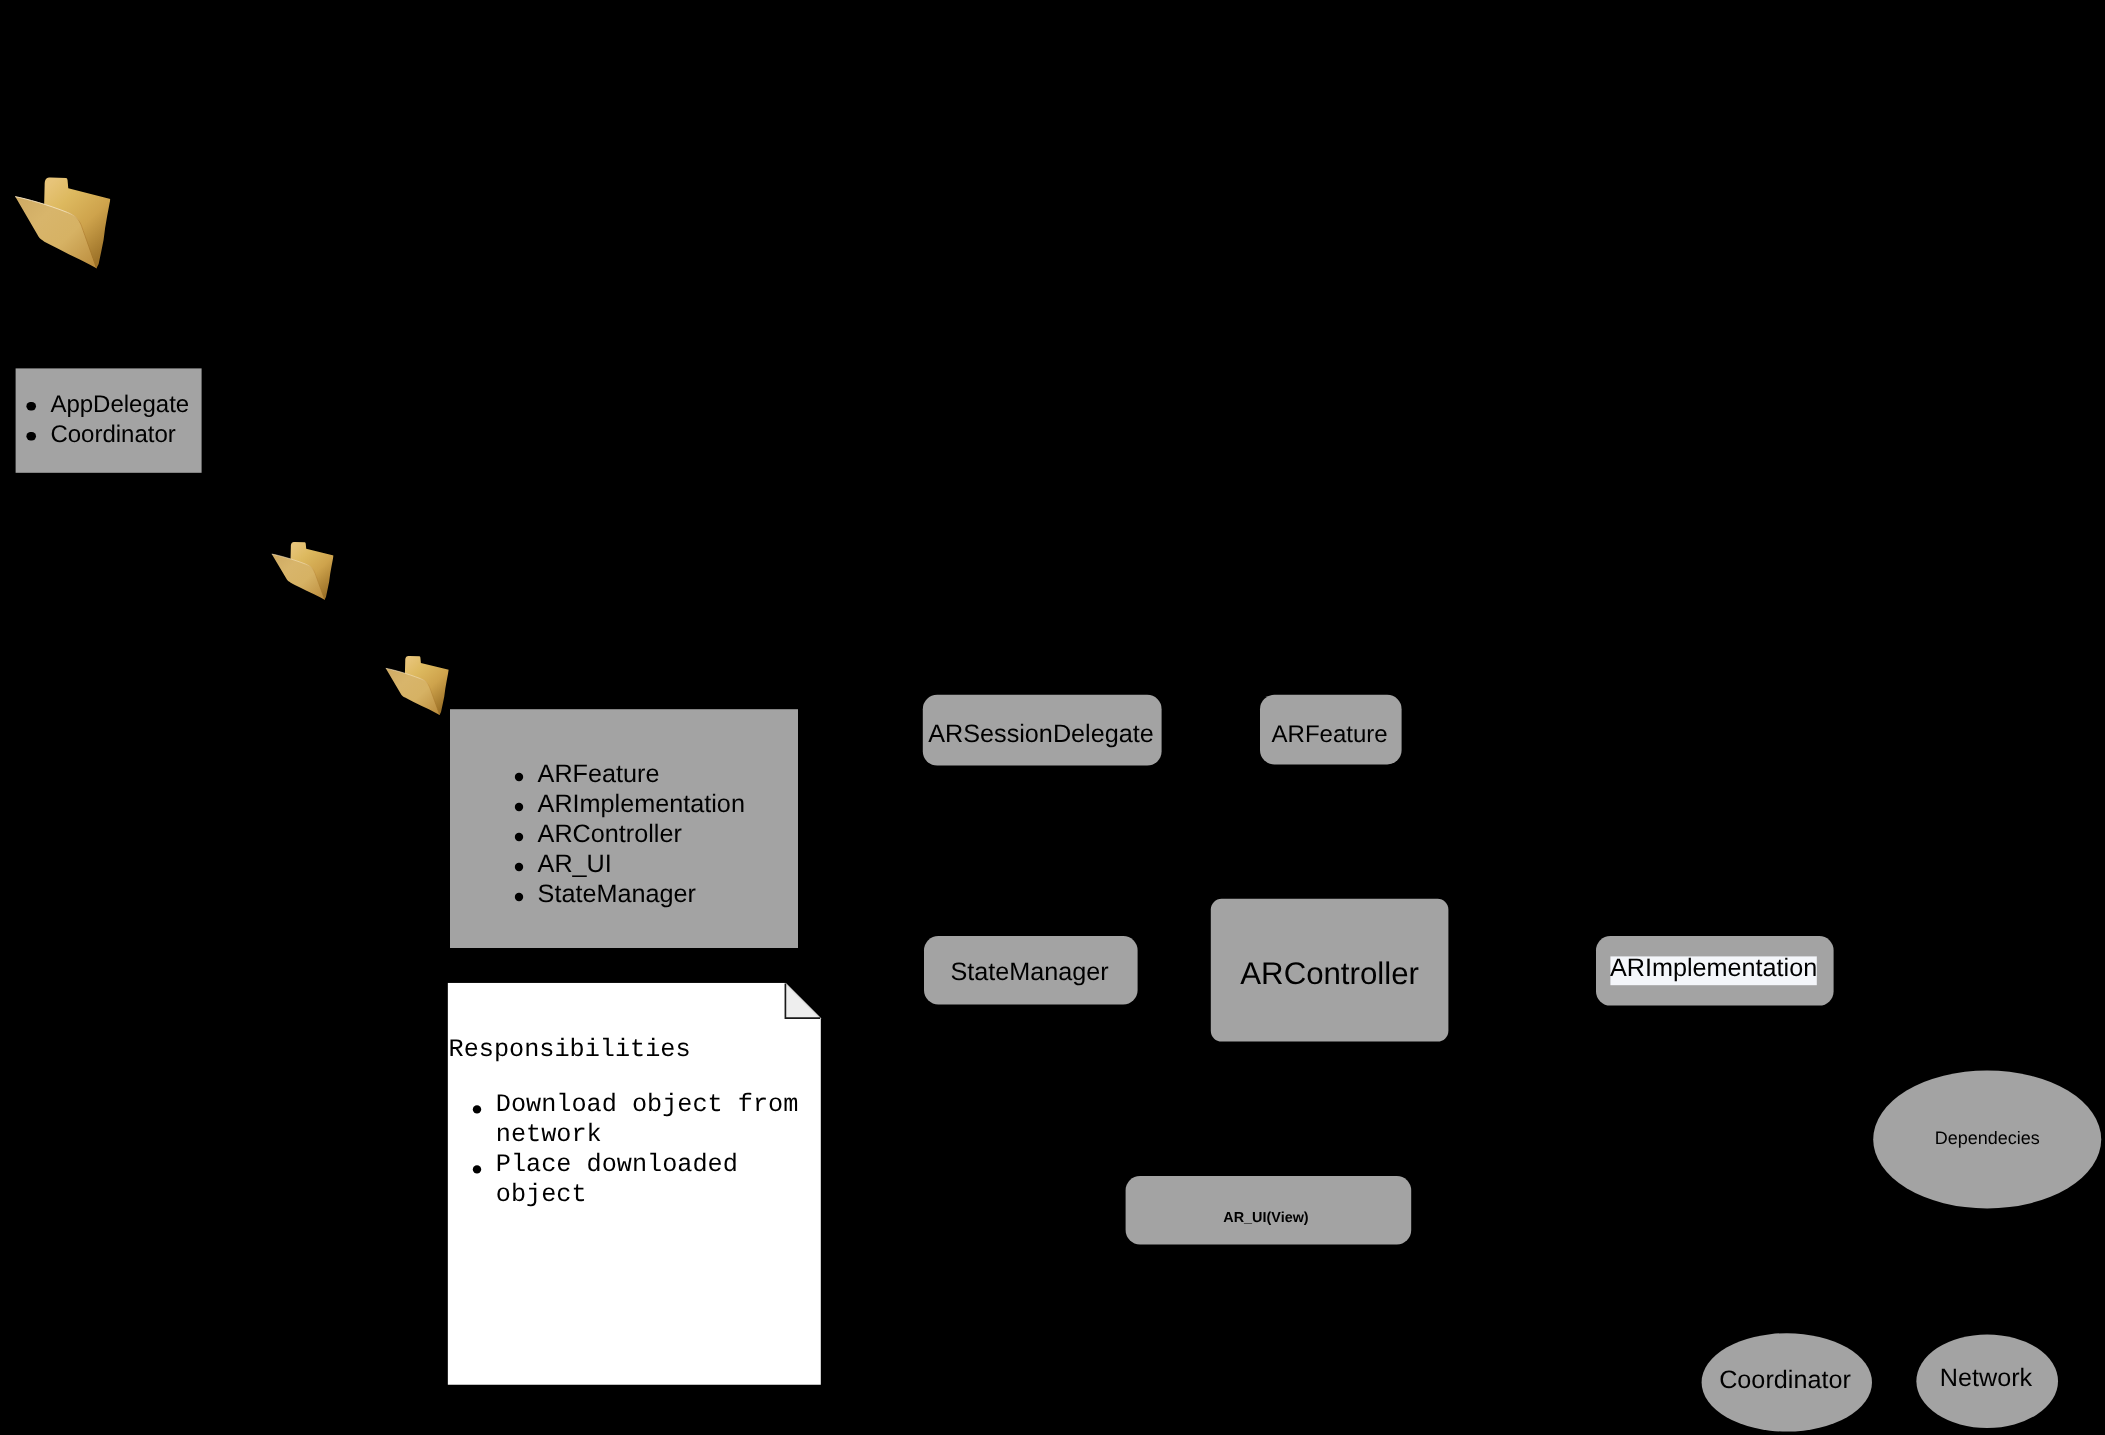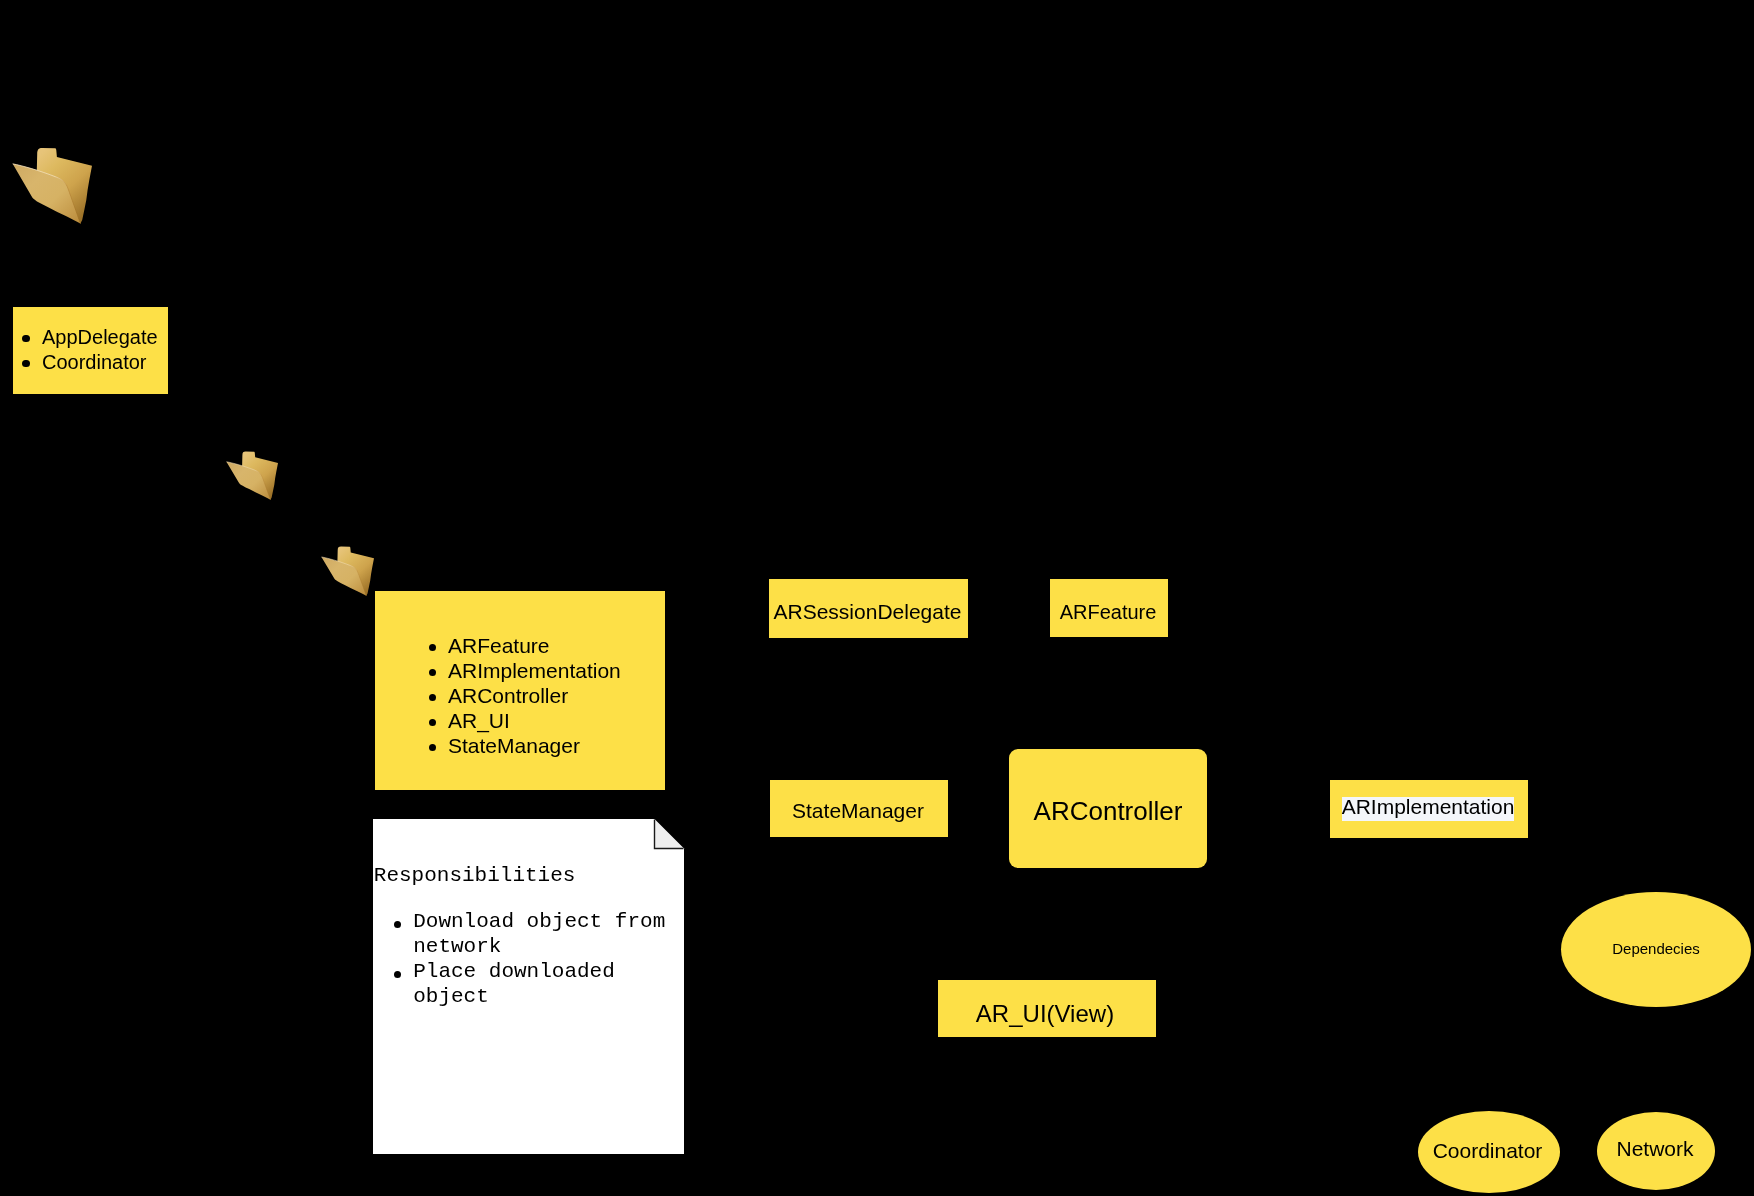--- a/index.html
+++ b/index.html
@@ -1,21 +1,21 @@
 <!DOCTYPE html>
 <html><head>
 <meta charset="utf-8">
 <title>AR App Architecture Diagram</title>
 <style>
   html,body{margin:0;padding:0;background:#000000;}
   body{width:1754px;height:1196px;position:relative;overflow:hidden;
        font-family:"Liberation Sans",sans-serif;color:#000000;
        -webkit-font-smoothing:antialiased;filter:opacity(1);}
-  .node{position:absolute;background:#fde047;box-sizing:border-box;}
-  .rr4{border-radius:0;}
+  .node{position:absolute;background:#a3a3a3;box-sizing:border-box;}
+  .rr4{border-radius:12px;}
   .rr9{border-radius:9px;}
   .ell{border-radius:50%;}
   .ctr{display:flex;align-items:center;justify-content:center;text-align:center;}
   .ctr > span{position:relative;top:var(--ty,0px);left:var(--tx,0px);}
   ul.bl{margin:0;padding:0;list-style:none;}
   ul.bl > li{position:relative;}
   ul.bl > li::before{content:"";position:absolute;left:var(--bx,-20px);top:var(--by,9.6px);width:7.3px;height:7.3px;border-radius:50%;background:#000000;}
 </style>
 </head>
 <body>
@@ -138,21 +138,21 @@
 <div class="node rr4 ctr" style="left:770px;top:780px;width:178px;height:57px;font-size:21px;--ty:2.7px;--tx:-1px;">
   <span>StateManager</span>
 </div>
 <div class="node rr9 ctr" style="left:1009px;top:749px;width:198px;height:119px;font-size:26px;--ty:3px;">
   <span>ARController</span>
 </div>
 <div class="node rr4 ctr" style="left:1330px;top:780px;width:198px;height:58px;font-size:21px;--ty:-2px;--tx:-1px;">
   <div style="position:absolute;left:11.7px;top:16.8px;width:172.2px;height:23.9px;background:#f4f6fa;"></div>
   <span>ARImplementation</span>
 </div>
-<div class="node rr4 ctr" style="left:938px;top:980px;width:218px;height:57px;font-size:24px;--ty:5.2px;--tx:-2px;">
+<div class="node rr4 ctr" style="left:938px;top:980px;width:238px;height:57px;font-size:12px;font-weight:bold;--ty:5.2px;--tx:-2px;">
   <span>AR_UI(View)</span>
 </div>
 
 <div class="node ell ctr" style="left:1561px;top:892px;width:190px;height:115px;font-size:15px;--ty:-1.4px;">
   <span>Dependecies</span>
 </div>
 <div class="node ell ctr" style="left:1418px;top:1111px;width:142px;height:82px;font-size:21px;--ty:-1.1px;--tx:-1.5px;">
   <span>Coordinator</span>
 </div>
 <div class="node ell ctr" style="left:1597px;top:1112px;width:118px;height:78px;font-size:21px;--ty:-2.2px;--tx:-1px;">

